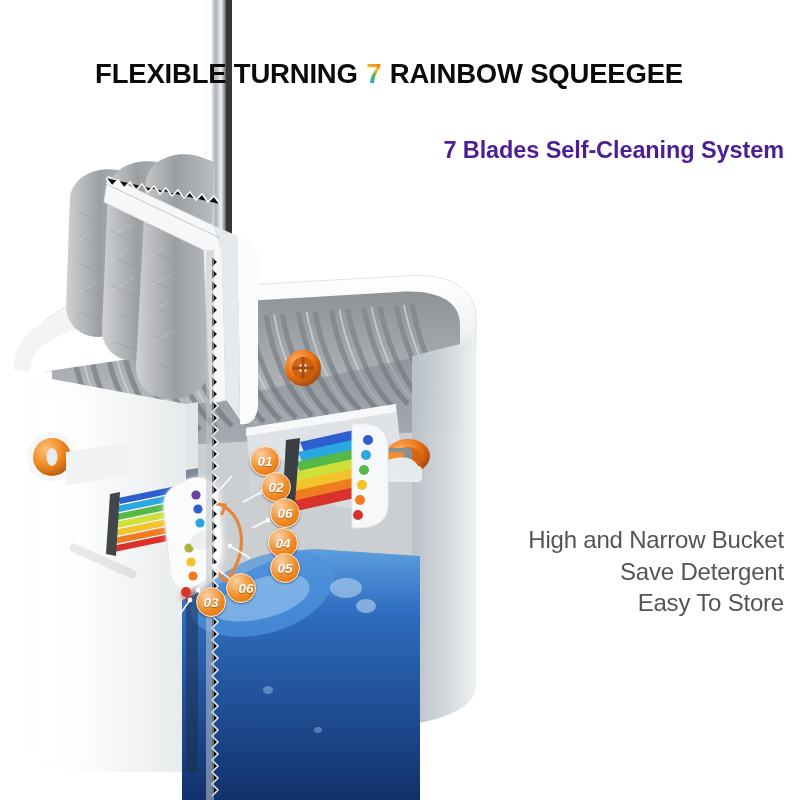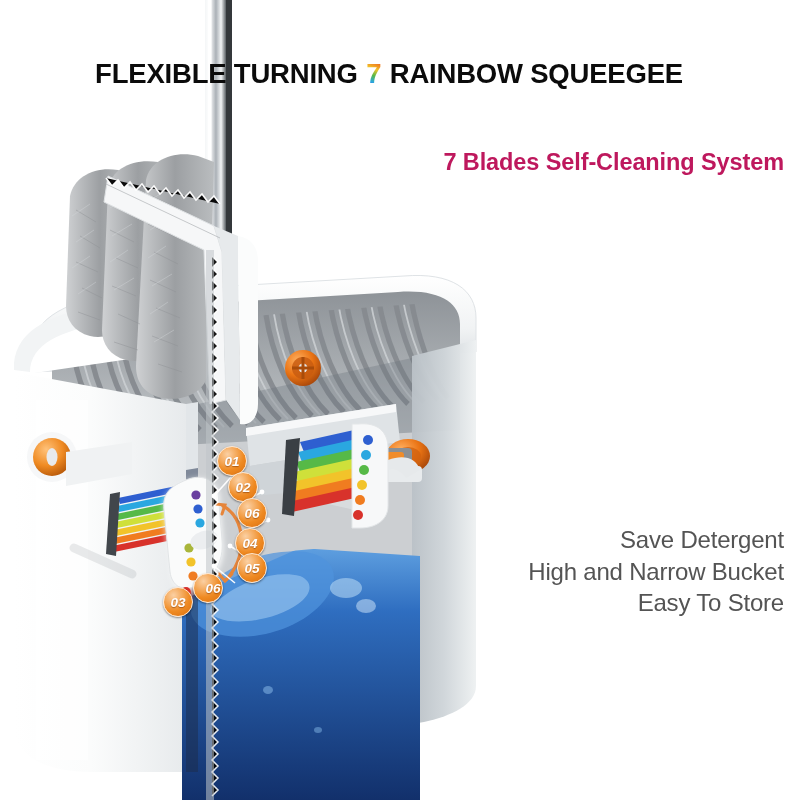--- a/index.html
+++ b/index.html
@@ -19,22 +19,22 @@
   }
   .headline .seven{
     display:inline-block;
     background:linear-gradient(200deg,#e0342a 4%,#f07c20 20%,#f2c32a 36%,#56b947 54%,#2aa7e0 72%,#2e5fd0 86%,#8b34c8 100%);
     -webkit-background-clip:text;background-clip:text;
     color:transparent;-webkit-text-fill-color:transparent;
     font-weight:bold;padding:0 1px;
   }
   .subhead{
     position:absolute;right:16px;top:136px;width:560px;
-    text-align:right;color:#be185d;
-    font-size:23.5px;font-weight:bold;line-height:29px;letter-spacing:-0.1px;margin-top:12px;
+    text-align:right;color:#4c1d95;
+    font-size:23.5px;font-weight:bold;line-height:29px;letter-spacing:-0.1px;
   }
   .subhead div{white-space:nowrap;}
   .lowerText{
     position:absolute;right:16px;top:524px;width:460px;
     text-align:right;color:#545454;
     font-size:24px;font-weight:normal;line-height:31.5px;letter-spacing:-0.2px;
   }
   .lowerText div{white-space:nowrap;}
 
   
@@ -44,20 +44,21 @@
   
   .badge{
     position:absolute;width:30px;height:30px;border-radius:50%;
     background:radial-gradient(circle at 34% 28%,#fbc municipality,#f0912f 0%,#f0912f 0%);
     box-shadow:0 1px 2px rgba(0,0,0,.45);
     display:flex;align-items:center;justify-content:center;
     font-size:13.5px;font-weight:bold;font-style:italic;color:#ffffff;
     text-shadow:0 1px 1px rgba(120,50,0,.55);
     border:1.5px solid #ffe7cf;
     box-sizing:border-box;
+    margin-left:33px;
   }
   .badge i{font-style:italic;}
 </style>
 </head>
 <body>
 
 <div id="page">
 
   <div id="scene">
     <svg width="800" height="800" viewBox="0 0 800 800">
@@ -413,18 +414,18 @@
     <span>FLEXIBLE TURNING</span>
     <span class="seven">7</span>
     <span>RAINBOW SQUEEGEE</span>
   </div>
 
   <div class="subhead">
     <div>7 Blades Self-Cleaning System</div>
   </div>
 
   <div class="lowerText">
+    <div>High and Narrow Bucket</div>
     <div>Save Detergent</div>
-    <div>High and Narrow Bucket</div>
     <div>Easy To Store</div>
   </div>
 
 </div>
 
 </body></html>

